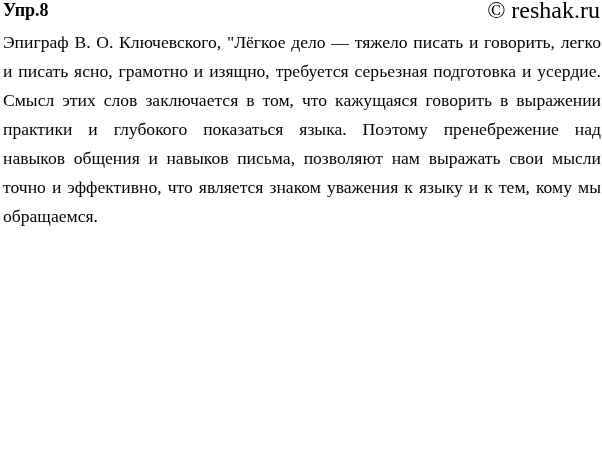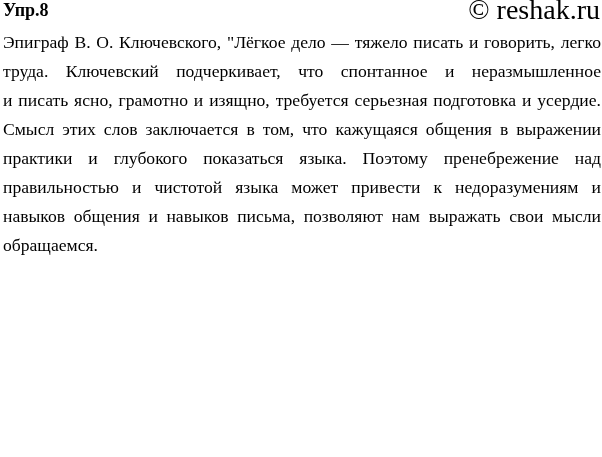--- a/index.html
+++ b/index.html
@@ -27,21 +27,21 @@
       left: 3px;
       top: -1px;
       font-weight: bold;
       font-size: 18px;
       line-height: 22px;
     }
     .watermark {
       position: absolute;
       right: 2px;
       top: -1px;
-      font-size: 28px;
+      font-size: 24px;
       line-height: 22px;
       font-family: Liberation Serif, serif;
     }
     .body-text {
       position: absolute;
       left: 3px;
       top: 28px;
       width: 598px;
     }
     .line {
@@ -60,20 +60,19 @@
 </head>
 <body>
 
 <div class="header">
   <span class="title">Упр.8</span>
   <span class="watermark">© reshak.ru</span>
 </div>
 
 <div class="body-text">
   <span class="line">Эпиграф В. О. Ключевского, "Лёгкое дело — тяжело писать и говорить, легко</span>
-  <span class="line">труда. Ключевский подчеркивает, что спонтанное и неразмышленное</span>
   <span class="line">и писать ясно, грамотно и изящно, требуется серьезная подготовка и усердие.</span>
-  <span class="line">Смысл этих слов заключается в том, что кажущаяся общения в выражении</span>
+  <span class="line">Смысл этих слов заключается в том, что кажущаяся говорить в выражении</span>
   <span class="line">практики и глубокого показаться языка. Поэтому пренебрежение над</span>
-  <span class="line">правильностью и чистотой языка может привести к недоразумениям и</span>
   <span class="line">навыков общения и навыков письма, позволяют нам выражать свои мысли</span>
+  <span class="line">точно и эффективно, что является знаком уважения к языку и к тем, кому мы</span>
   <span class="line last">обращаемся.</span>
 </div>
 
 </body></html>

